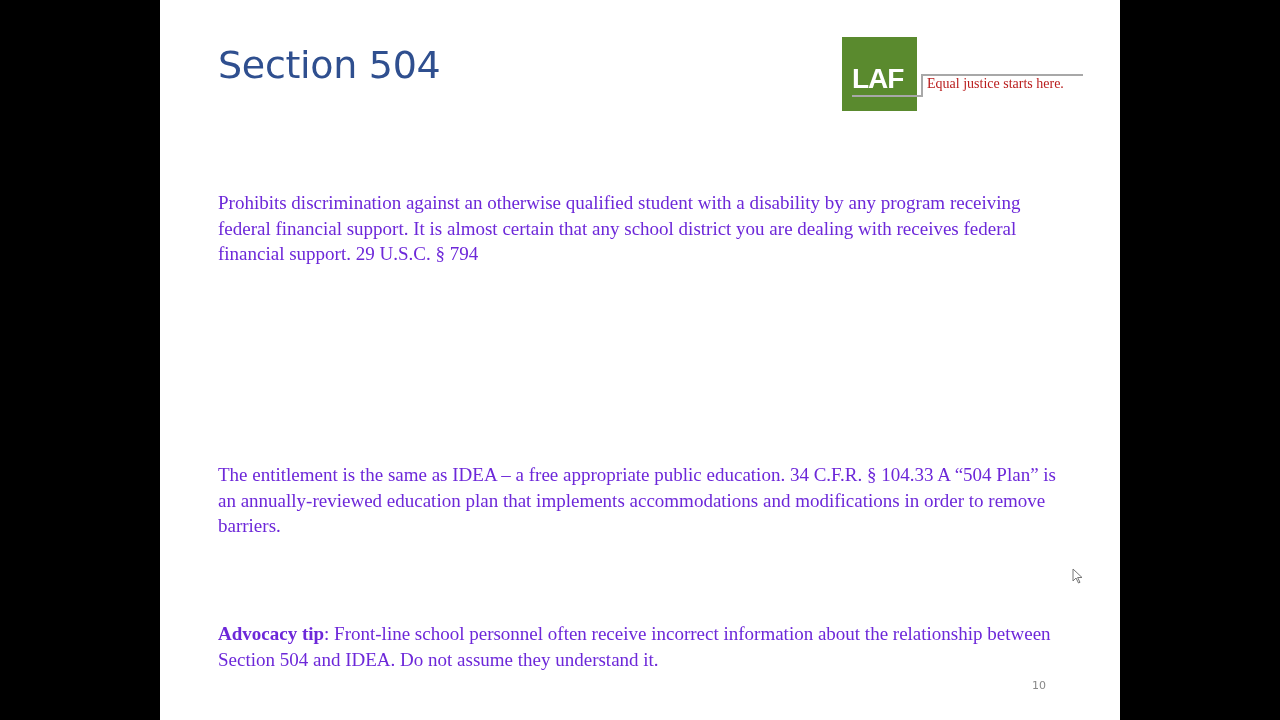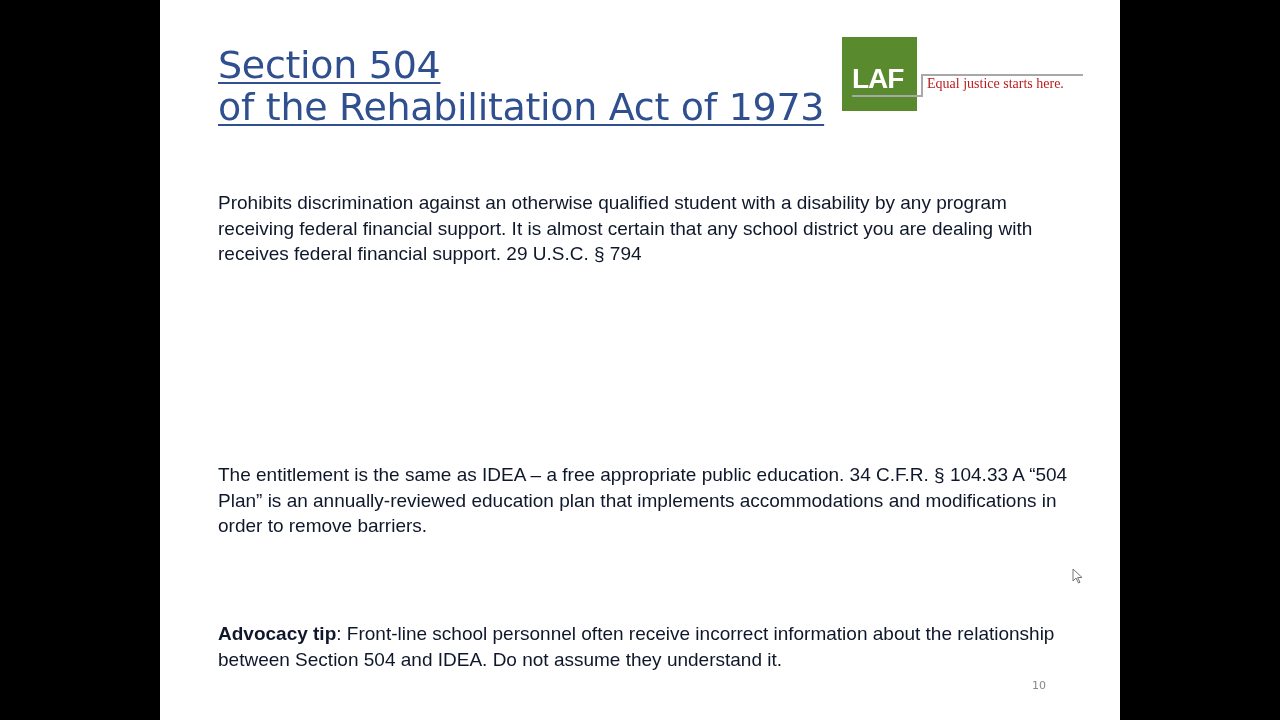--- a/index.html
+++ b/index.html
@@ -1,43 +1,42 @@
 <!DOCTYPE html>
 <html><head>
 <meta charset="utf-8">
 <style>
   html, body { margin:0; padding:0; }
   body { width:1280px; height:720px; background:#000; position:relative; overflow:hidden; font-family:"DejaVu Sans", sans-serif; }
   .slide { position:absolute; left:160px; top:0; width:960px; height:720px; background:#fff; }
   .title { position:absolute; left:58px; top:44px; color:#2f4f8f; font-size:38px; line-height:42px; font-family:"DejaVu Sans", sans-serif; letter-spacing:-0.3px; }
-  .title span { display:inline-block; text-decoration:underline; text-decoration-thickness:2px; text-underline-offset:4px; }
+  .title span { display:inline-block; text-decoration-thickness:2px; text-underline-offset:4px; }
   .logo { position:absolute; left:682px; top:37px; width:260px; height:76px;padding-left:8px; }
   .logo-box { position:absolute; left:0; top:0; width:75px; height:74px; background:#5a8a2e; }
   .logo-letters { position:absolute; left:10px; top:26px; color:#fff; font-family:"Liberation Sans", sans-serif; font-weight:bold; font-size:28px; letter-spacing:-1px; }
   .logo-underline { position:absolute; left:10px; top:58px; width:70px; height:2px; background:#a8a8a8; }
   .logo-vline { position:absolute; left:79px; top:38px; width:2px; height:22px; background:#a8a8a8; }
   .logo-hline { position:absolute; left:79px; top:37px; width:162px; height:2px; background:#a8a8a8; }
   .logo-tagline { position:absolute; left:85px; top:39px; color:#b91c1c; font-family:Liberation Serif, serif; font-size:14px; white-space:nowrap; }
-  .para { position:absolute; left:58px; width:860px; color:#0f172a; font-size:19px; line-height:25.5px; font-family:Liberation Sans, sans-serif; }
+  .para { position:absolute; left:58px; width:860px; color:#6d28d9; font-size:19px; line-height:25.5px; font-family:Liberation Serif, serif; }
   .p1 { top:190px; }
   .p2 { top:339px; }
   .p3 { top:462px; }
   .p4 { top:586px;margin-top:35px; }
   .u { text-decoration:underline; }
   .b { font-weight:bold; }
   .page-num { position:absolute; left:872px; top:679px; color:#888; font-size:11px; font-family:"DejaVu Sans", sans-serif;text-align:center; }
   .cursor { position:absolute; left:912px; top:568px; width:12px; height:16px; }
 </style>
 </head>
 <body>
 
 <div class="slide">
   <div class="title">
     <span>Section 504</span><br>
-    <span>of the Rehabilitation Act of 1973</span>
   </div>
 
   <div class="logo">
     <div class="logo-box"></div>
     <div class="logo-letters">LAF</div>
     <div class="logo-underline"></div>
     <div class="logo-hline"></div>
     <div class="logo-vline"></div>
     <div class="logo-tagline">Equal justice starts here.</div>
   </div>

